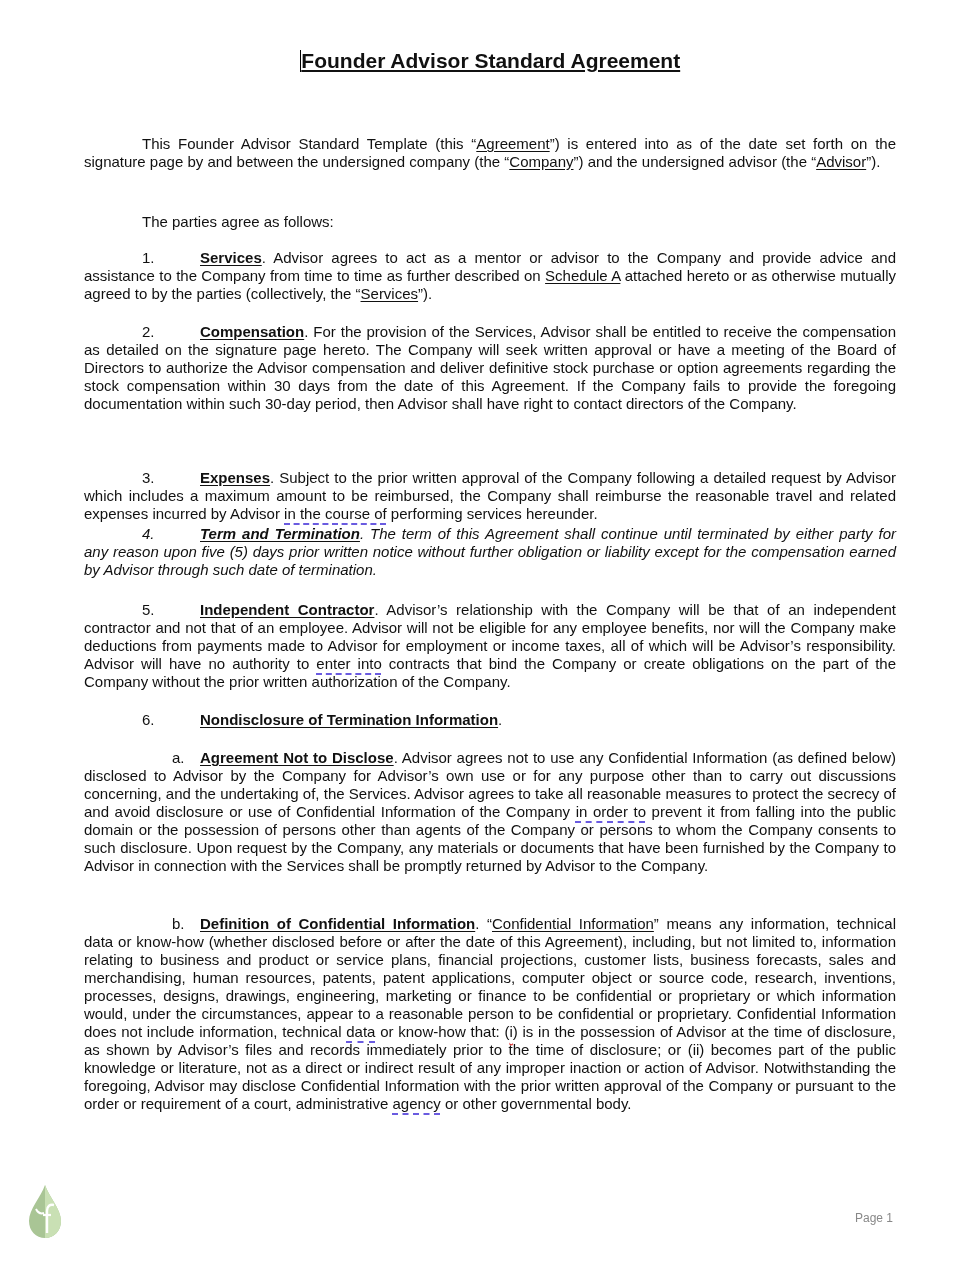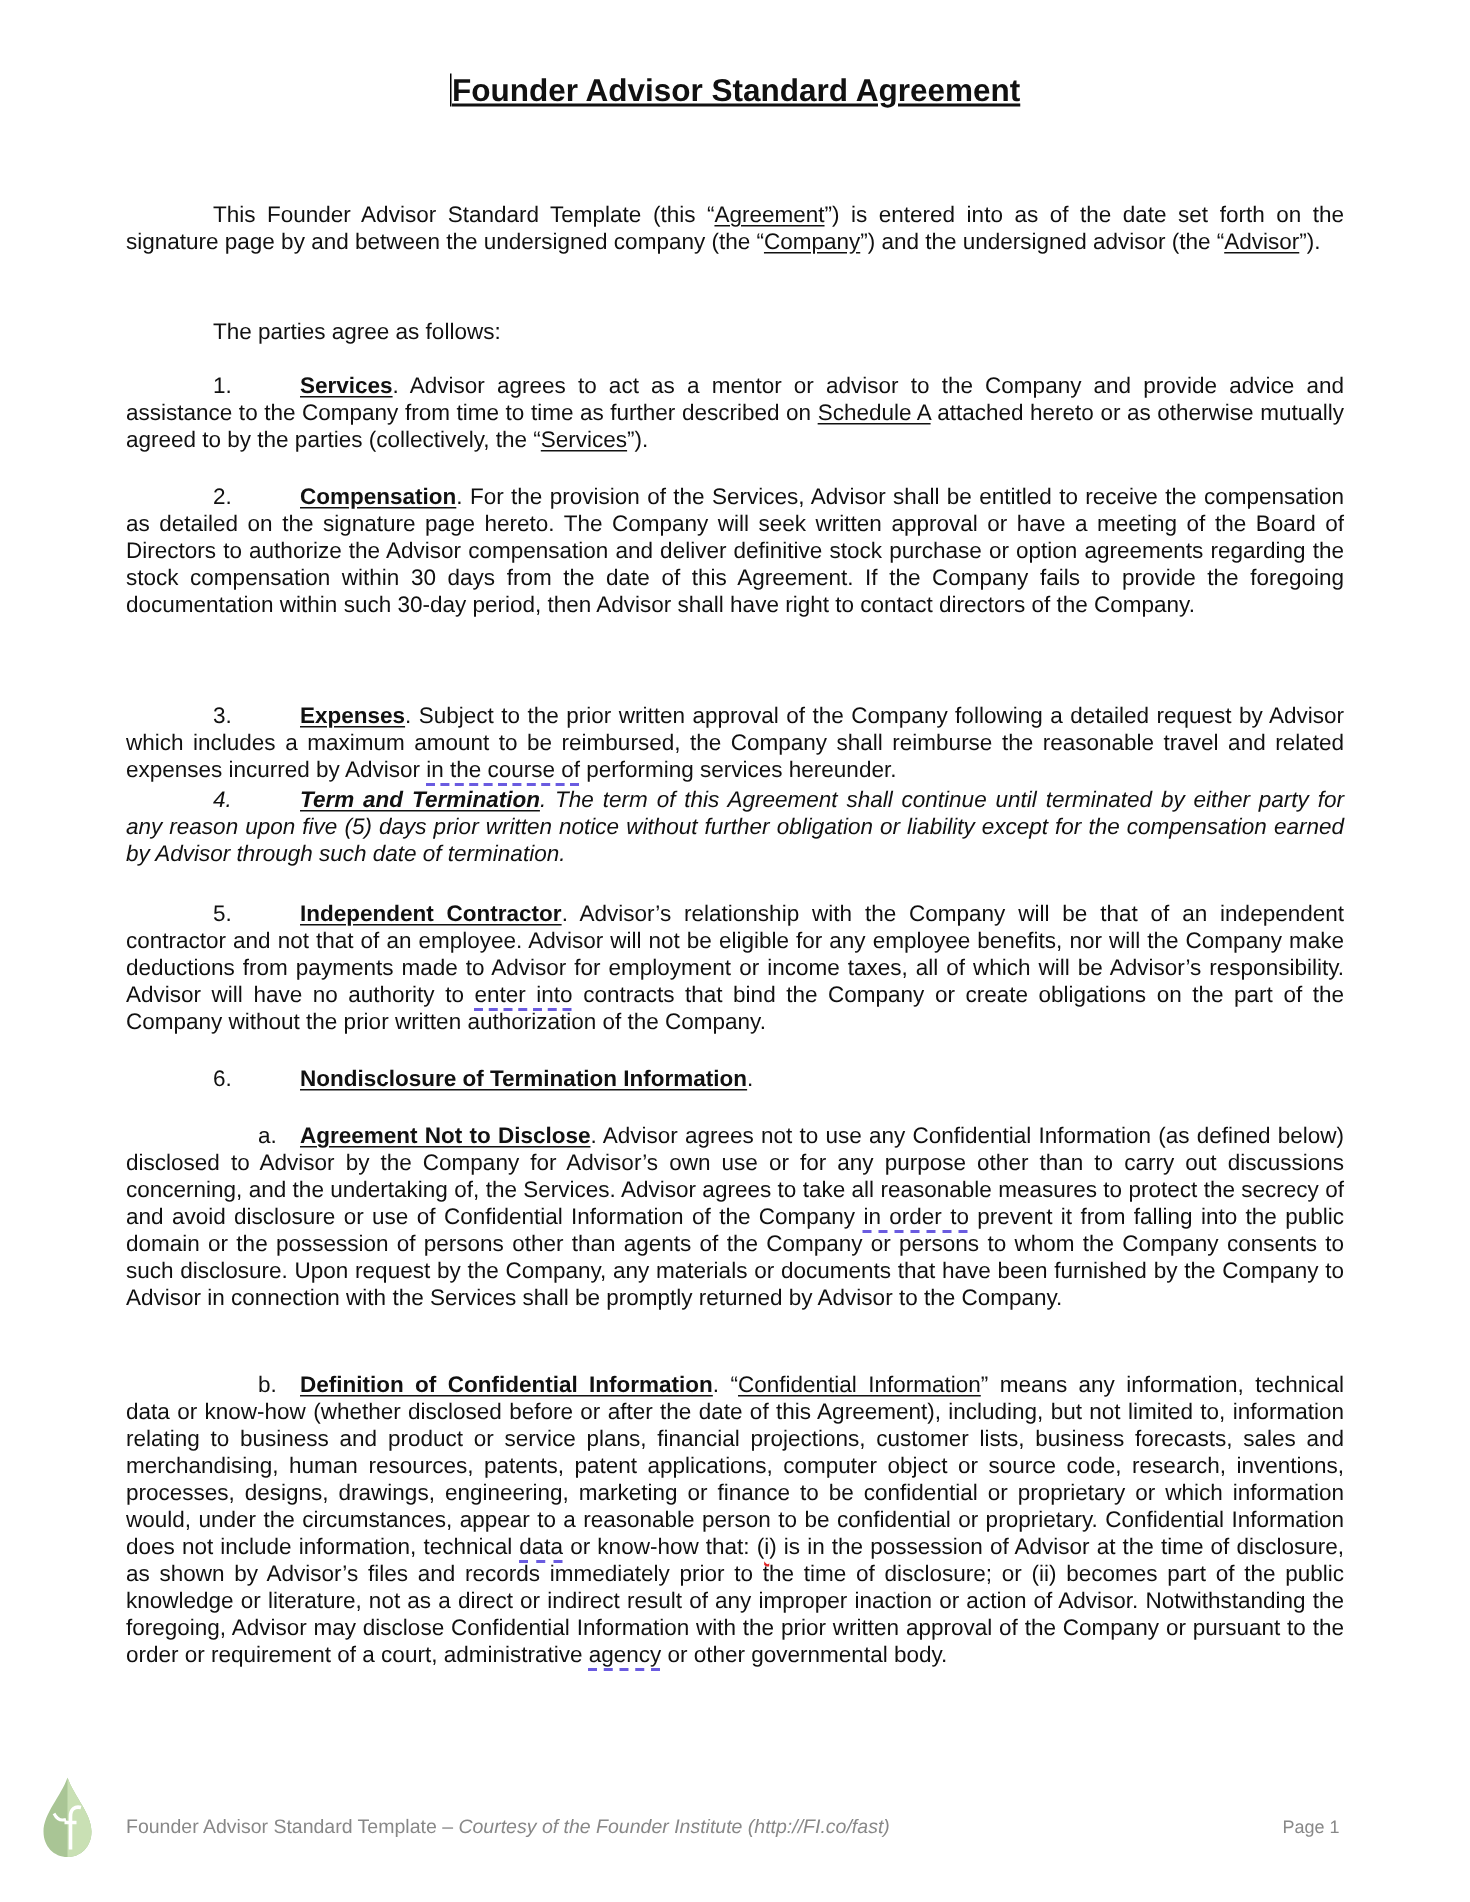--- a/index.html
+++ b/index.html
@@ -74,16 +74,15 @@
   </div>
 
   <svg class="logo" viewBox="0 0 36 54">
     <path d="M18 0 C14 12 2 24 2 36 C2 46 9 53 18 53 C27 53 34 46 34 36 C34 24 22 12 18 0 Z" fill="#a9c595"></path>
     <path d="M18 0 C22 12 34 24 34 36 C34 46 27 53 18 53 Z" fill="#c9e0b4"></path>
     <path d="M20 48 L20 26 C20 21 23 19 27 20" stroke="#fff" stroke-width="2.4" fill="none"></path>
     <path d="M16 30 L24 30" stroke="#fff" stroke-width="2.2"></path>
     <path d="M9 24 C11 28 14 29 17 28" stroke="#fff" stroke-width="2" fill="none"></path>
   </svg>
 
-  <div class="footer"><span>Founder Advisor Standard Template – </span><i>Courtesy of the Founder Institute (http://FI.co/fast)</i></div>
   <div class="pagenum">Page 1</div>
 
 </div>
 
 </body></html>

